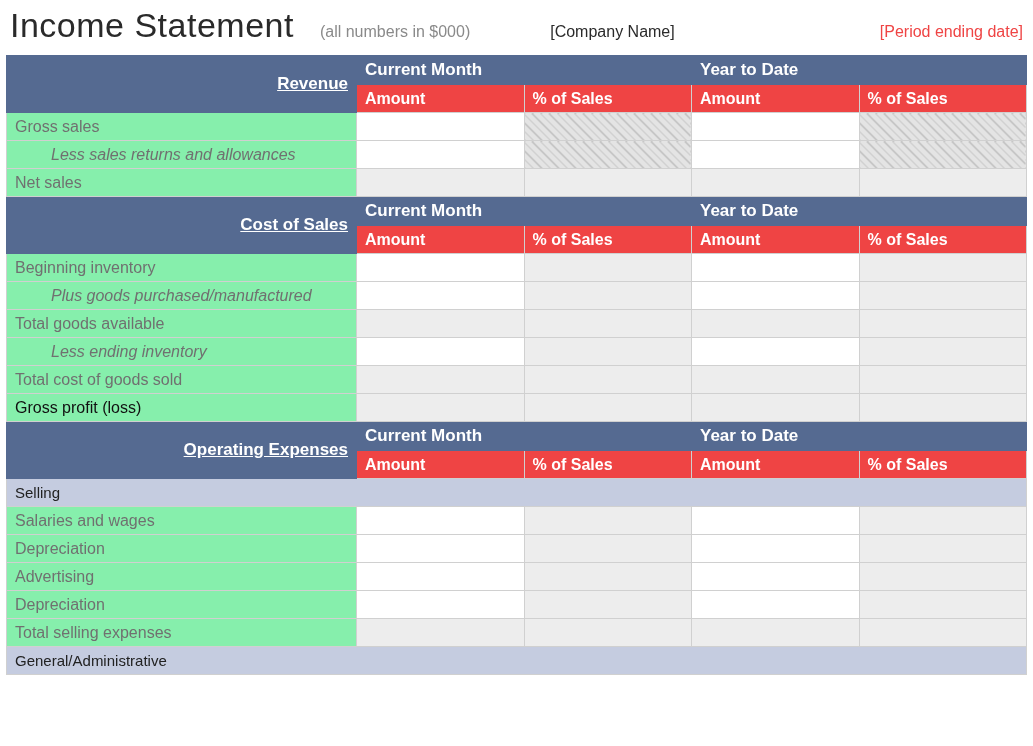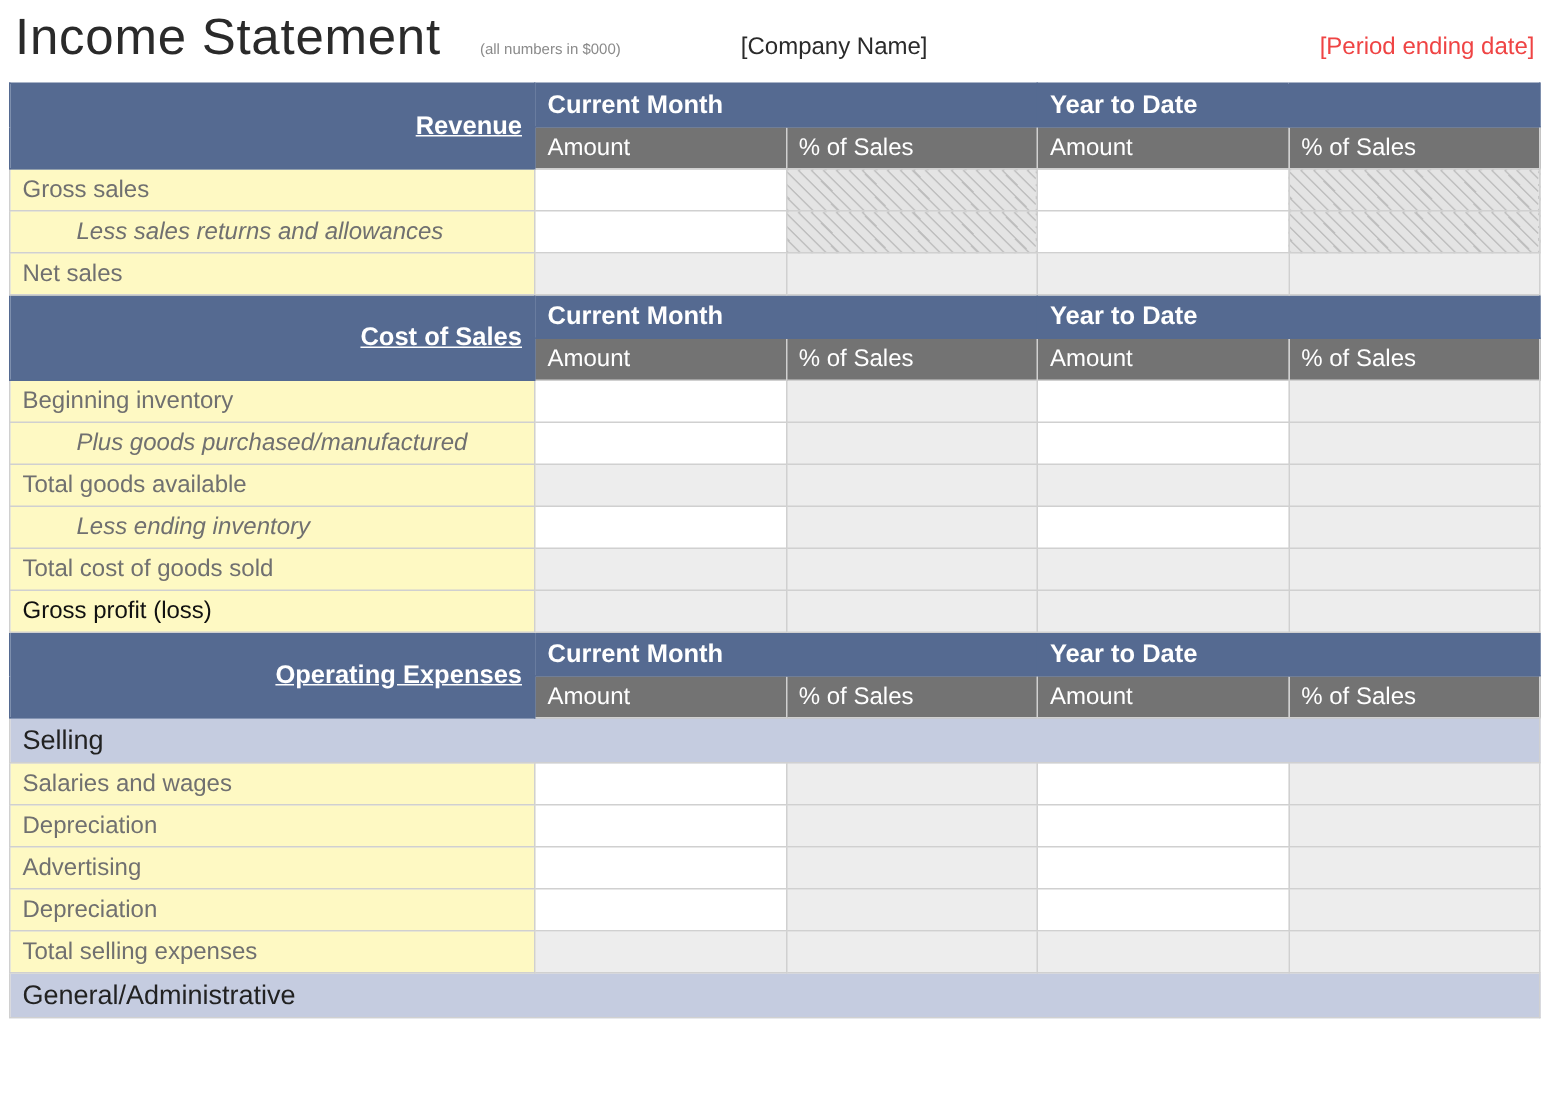--- a/index.html
+++ b/index.html
@@ -17,21 +17,21 @@
     margin-bottom: 10px;
     padding-left: 4px;
   }
   .title {
     font-size: 34px;
     font-weight: 400;
     color: #2a2a2a;
     letter-spacing: 0.5px;
   }
   .subtitle {
-    font-size: 10px;
+    font-size: 16px;
     color: #8a8a8a;
   }
   .company {
     font-size: 16px;
     color: #2a2a2a;
     margin-left: 20px;
     padding-left: 34px;
   }
   .period {
     font-size: 16px;
@@ -62,48 +62,48 @@
     border-color: #556a91;
   }
   .section-header.left {
     text-align: right;
     text-decoration: underline;
   }
   .section-header.center {
     text-align: left;
   }
   .sub-header {
-    background: #737373;
+    background: #ef4444;
     color: #fff;
-    font-weight: normal;
+    font-weight: bold;
     font-size: 16px;
   }
   .row-label {
     color: #707070;
-    background: #fef9c3;
+    background: #86efac;
   }
   .row-label.italic {
     font-style: italic;
     padding-left: 44px;
   }
   .row-label.bold {
     color: #111;
     font-weight: 500;
     margin-left: 48px;
   }
   .cell-white { background: #fff; }
   .cell-gray  { background: #ededed; }
   .cell-hatch {
     background-color: #d7d7d7;
     background-image: repeating-linear-gradient(45deg, #bdbdbd 0, #bdbdbd 1px, #e4e4e4 1px, #e4e4e4 6px);
   }
   .category-band {
     background: #c5cce0;
     color: #222;
-    font-size: 18px;
+    font-size: 15px;
   }
 </style>
 </head>
 <body>
 
 <div class="header-row">
   <span class="title">Income Statement</span>
   <span class="subtitle">(all numbers in $000)</span>
   <span class="company">[Company Name]</span>
   <span class="period">[Period ending date]</span>

